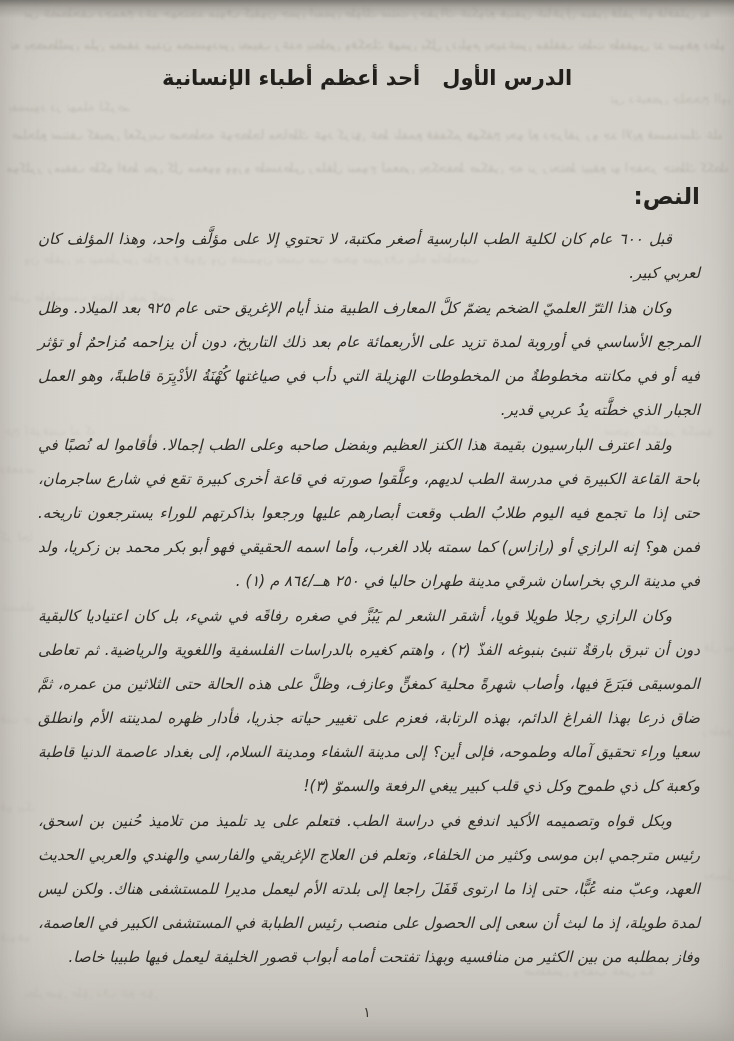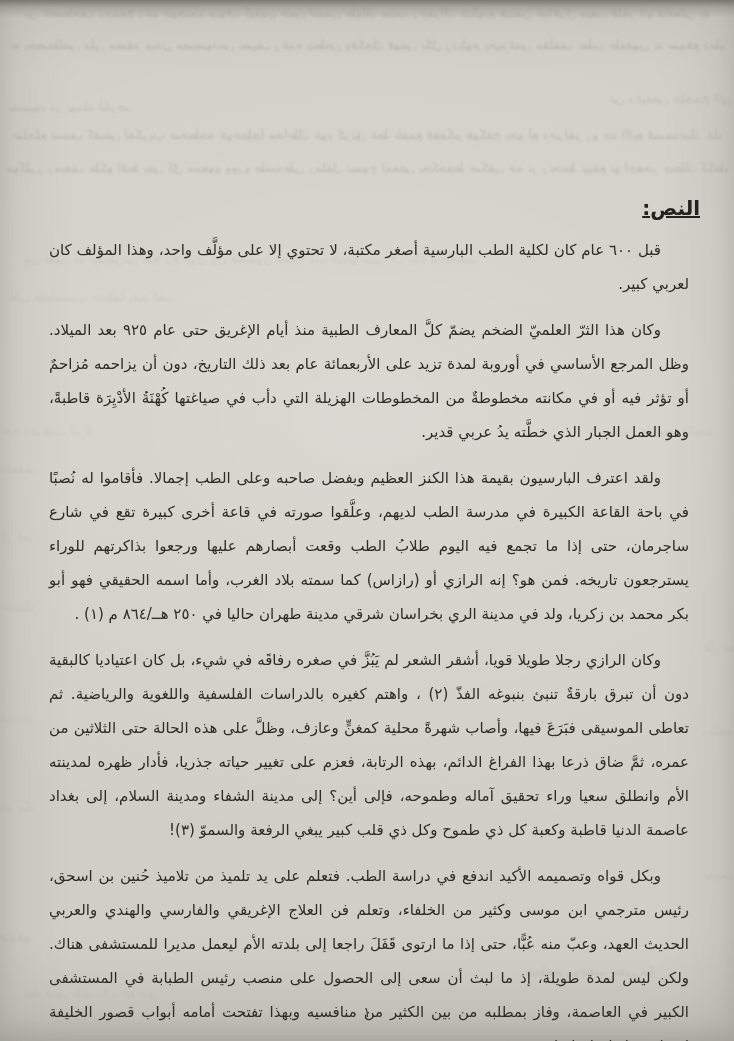--- a/index.html
+++ b/index.html
@@ -25,29 +25,29 @@
   }
   
   #content{position:absolute;inset:0;color:#2c2a25;}
   #title-row{
     position:absolute;top:66px;left:0;right:0;
     text-align:center;font-weight:bold;font-size:21px;color:#211f1b;
     letter-spacing:0.2px;
   }
   #title-row .t-gap{display:inline-block;width:22px;}
   #section-label{
-    position:absolute;top:196px;right:34px;
-    font-weight:bold;font-size:20px;color:#24221e;text-decoration:underline;
+    position:absolute;top:183px;right:34px;
+    font-weight:bold;font-size:23px;color:#24221e;
   }
   #body-text{
     position:absolute;top:221px;right:33px;left:37px;
     font-size:15px;line-height:34px;text-align:justify;
     color:#2e2c27;
   }
-  #body-text p{margin:12px;text-indent:28px;}
+  #body-text p{margin:1px;text-indent:28px;font-style:italic;}
   #page-number{
     position:absolute;top:1004px;left:0;right:0;
     text-align:center;font-size:14px;color:#3a3832;
   }
 </style>
 </head>
 <body>
 
 <div id="scan-page">
 
@@ -70,20 +70,23 @@
       <div class="bleed-line" style="top: 724px; right: 0px; width: 32px; opacity: 0.13;">رطقع تتستبس </div>
       <div class="bleed-line" style="top: 800px; right: 700px; width: 34px; opacity: 0.13;">فو يبكده </div>
       <div class="bleed-line" style="top: 868px; right: 0px; width: 30px; opacity: 0.13;">بجيمل صوكصف </div>
       <div class="bleed-line" style="top: 930px; right: 702px; width: 32px; opacity: 0.13;">قتوهو كوص </div>
       <div class="bleed-line" style="top: 964px; right: 80px; width: 130px; opacity: 0.18;">صطقس وجفب ععي مكطمه جدهف </div>
       <div class="bleed-line" style="top: 986px; right: 560px; width: 150px; opacity: 0.13;">يطرصق طق دف عع جق </div>
     </div>
 
   <div id="content">
 
+    <div id="title-row">
+      <span>الدرس الأول</span><span class="t-gap"></span><span>أحد أعظم أطباء الإنسانية</span>
+    </div>
 
     <div id="section-label">النص:</div>
 
     <div id="body-text">
       <p>قبل ٦٠٠ عام كان لكلية الطب البارسية أصغر مكتبة، لا تحتوي إلا على مؤلَّف واحد، وهذا المؤلف كان لعربي كبير.</p>
       <p>وكان هذا الثرّ العلميّ الضخم يضمّ كلَّ المعارف الطبية منذ أيام الإغريق حتى عام ٩٢٥ بعد الميلاد. وظل المرجع الأساسي في أوروبة لمدة تزيد على الأربعمائة عام بعد ذلك التاريخ، دون أن يزاحمه مُزاحمٌ أو تؤثر فيه أو في مكانته مخطوطةٌ من المخطوطات الهزيلة التي دأب في صياغتها كُهْنَةُ الأدْيِرَة قاطبةً، وهو العمل الجبار الذي خطَّته يدُ عربي قدير.</p>
       <p>ولقد اعترف البارسيون بقيمة هذا الكنز العظيم وبفضل صاحبه وعلى الطب إجمالا. فأقاموا له نُصبًا في باحة القاعة الكبيرة في مدرسة الطب لديهم، وعلَّقوا صورته في قاعة أخرى كبيرة تقع في شارع ساجرمان، حتى إذا ما تجمع فيه اليوم طلابُ الطب وقعت أبصارهم عليها ورجعوا بذاكرتهم للوراء يسترجعون تاريخه. فمن هو؟ إنه الرازي أو (رازاس) كما سمته بلاد الغرب، وأما اسمه الحقيقي فهو أبو بكر محمد بن زكريا، ولد في مدينة الري بخراسان شرقي مدينة طهران حاليا في ٢٥٠ هــ/٨٦٤ م (١) .</p>
       <p>وكان الرازي رجلا طويلا قويا، أشقر الشعر لم يَبُزَّ في صغره رفاقَه في شيء، بل كان اعتياديا كالبقية دون أن تبرق بارقةٌ تنبئ بنبوغه الفذّ (٢) ، واهتم كغيره بالدراسات الفلسفية واللغوية والرياضية. ثم تعاطى الموسيقى فبَرَعَ فيها، وأصاب شهرةً محلية كمغنٍّ وعازف، وظلَّ على هذه الحالة حتى الثلاثين من عمره، ثمَّ ضاق ذرعا بهذا الفراغ الدائم، بهذه الرتابة، فعزم على تغيير حياته جذريا، فأدار ظهره لمدينته الأم وانطلق سعيا وراء تحقيق آماله وطموحه، فإلى أين؟ إلى مدينة الشفاء ومدينة السلام، إلى بغداد عاصمة الدنيا قاطبة وكعبة كل ذي طموح وكل ذي قلب كبير يبغي الرفعة والسموّ (٣)!</p>
       <p>وبكل قواه وتصميمه الأكيد اندفع في دراسة الطب. فتعلم على يد تلميذ من تلاميذ حُنين بن اسحق، رئيس مترجمي ابن موسى وكثير من الخلفاء، وتعلم فن العلاج الإغريقي والفارسي والهندي والعربي الحديث العهد، وعبّ منه عُبًّا، حتى إذا ما ارتوى قَفَلَ راجعا إلى بلدته الأم ليعمل مديرا للمستشفى هناك. ولكن ليس لمدة طويلة، إذ ما لبث أن سعى إلى الحصول على منصب رئيس الطبابة في المستشفى الكبير في العاصمة، وفاز بمطلبه من بين الكثير من منافسيه وبهذا تفتحت أمامه أبواب قصور الخليفة ليعمل فيها طبيبا خاصا.</p>
     </div>

